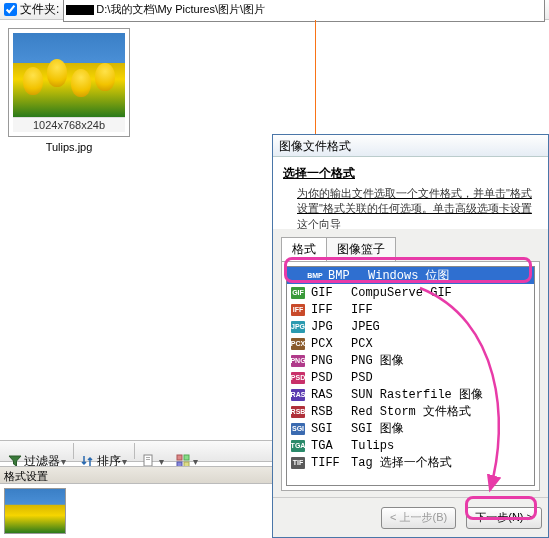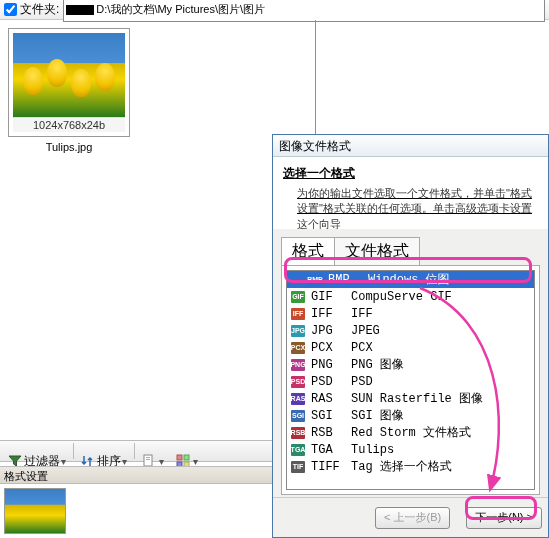--- a/index.html
+++ b/index.html
@@ -34,39 +34,39 @@
 
   
   .wizard { position:absolute; right:0; top:134px; width:277px; bottom:0; background:#fff; border:1px solid #4a76a8; border-top:1px solid #4a76a8;}
   .wizard-title { height:22px; background:linear-gradient(#fefefe,#e6edf5); border-bottom:1px solid #bcc; padding:3px 6px; font-size:12px;}
   .wizard-head { padding:8px 10px 10px 10px; background:#fff; border-bottom:1px solid #ccc;text-decoration:underline;}
   .wizard-head .h1 { font-weight:bold; font-size:12px; margin-bottom:4px;}
   .wizard-head .desc { font-size:11px; color:#333; margin-left:14px; line-height:1.4;}
   .wizard-body { position:absolute; top:94px; left:0; right:0; bottom:40px; background:#f0f0ee; padding:8px; }
 
   .tabs { display:flex; }
-  .tab { padding:3px 10px; font-size:16px; border:1px solid #aaa; border-bottom:none; background:#f8f8f8; margin-right:-1px; position:relative; }
+  .tab { padding:3px 10px; font-size:12px; border:1px solid #aaa; border-bottom:none; background:#f8f8f8; margin-right:-1px; position:relative; }
   .tab.active { background:#fff; z-index:2; }
   .tab-panel { background:#fff; border:1px solid #aaa; height: calc(100% - 22px); padding:4px; position:relative;}
 
   .fmt-list { position:absolute; inset:4px; background:#fff; border:1px solid #888; overflow:hidden; }
   .fmt-row { display:flex; align-items:center; height:17px; padding:0 4px; gap:6px; font-family: Tahoma, sans-serif; font-size:11px;}
   .fmt-row.selected { background:#2f6fd0; color:#fff;padding-left:21px; }
   .fmt-ico { width:14px; height:12px; display:inline-flex; align-items:center; justify-content:center; font-size:7px; font-weight:bold; color:#fff; border-radius:1px;}
   .fmt-ext { width:34px; font-family: "Courier New", monospace; }
   .fmt-desc { font-family: Liberation Mono, monospace; }
   
   .highlight-box { position:absolute; border:3px solid #e83ba8; border-radius:8px; pointer-events:none; z-index:50;}
   .hl1 { left:284px; top:257px; width:248px; height:26px; }
   .hl2 { right:12px; bottom:18px; width:72px; height:24px; }
 
   
   .arrow-svg { position:absolute; left:380px; top:280px; width:160px; height:230px; z-index:49; pointer-events:none;}
 
-  .wizard-footer { position:absolute; bottom:0; left:0; right:0; height:40px; border-top:1px solid #ccc; background:#f0f0ee; display:flex; align-items:center; justify-content:flex-end; padding-right:6px; gap:16px;}
+  .wizard-footer { position:absolute; bottom:0; left:0; right:0; height:40px; border-top:1px solid #ccc; background:#f0f0ee; display:flex; align-items:center; justify-content:flex-end; padding-right:6px; gap:10px;}
   .wbtn { height:22px; padding:0 8px; border:1px solid #8a8a8a; background:linear-gradient(#fff,#e4e4e4); font-size:11px; border-radius:3px;}
   .wbtn.disabled { color:#9a9a9a; }
 </style>
 </head>
 <body>
 
 <div class="folder-bar">
   <input type="checkbox" class="chk" checked="" style="">
   <span class="lbl">文件夹:</span>
   <div class="path-box">
@@ -141,21 +141,21 @@
 
 <div class="wizard">
   <div class="wizard-title">图像文件格式</div>
   <div class="wizard-head">
     <div class="h1">选择一个格式</div>
     <div class="desc">为你的输出文件选取一个文件格式，并单击"格式设置"格式关联的任何选项。单击高级选项卡设置这个向导</div>
   </div>
   <div class="wizard-body">
     <div class="tabs">
       <div class="tab active">格式</div>
-      <div class="tab">文件格式</div>
+      <div class="tab">图像篮子</div>
     </div>
     <div class="tab-panel">
       <div class="fmt-list" id="fmt-list">
           <div class="fmt-row selected">
             <span class="fmt-ico" style="background: rgb(42, 111, 208);">BMP</span>
             <span class="fmt-ext">BMP</span>
             <span class="fmt-desc">Windows 位图</span>
           </div>
           <div class="fmt-row">
             <span class="fmt-ico" style="background: rgb(58, 154, 58);">GIF</span>
@@ -186,28 +186,28 @@
             <span class="fmt-ico" style="background: rgb(201, 48, 106);">PSD</span>
             <span class="fmt-ext">PSD</span>
             <span class="fmt-desc">PSD</span>
           </div>
           <div class="fmt-row">
             <span class="fmt-ico" style="background: rgb(90, 58, 176);">RAS</span>
             <span class="fmt-ext">RAS</span>
             <span class="fmt-desc">SUN Rasterfile 图像</span>
           </div>
           <div class="fmt-row">
+            <span class="fmt-ico" style="background: rgb(176, 48, 58);">RSB</span>
+            <span class="fmt-ext">RSB</span>
+            <span class="fmt-desc">Red Storm 文件格式</span>
+          </div>
+          <div class="fmt-row">
             <span class="fmt-ico" style="background: rgb(58, 106, 176);">SGI</span>
             <span class="fmt-ext">SGI</span>
             <span class="fmt-desc">SGI 图像</span>
-          </div>
-          <div class="fmt-row">
-            <span class="fmt-ico" style="background: rgb(176, 48, 58);">RSB</span>
-            <span class="fmt-ext">RSB</span>
-            <span class="fmt-desc">Red Storm 文件格式</span>
           </div>
           <div class="fmt-row">
             <span class="fmt-ico" style="background: rgb(42, 138, 106);">TGA</span>
             <span class="fmt-ext">TGA</span>
             <span class="fmt-desc">Tulips</span>
           </div>
           <div class="fmt-row">
             <span class="fmt-ico" style="background: rgb(90, 90, 90);">TIF</span>
             <span class="fmt-ext">TIFF</span>
             <span class="fmt-desc">Tag 选择一个格式</span>

